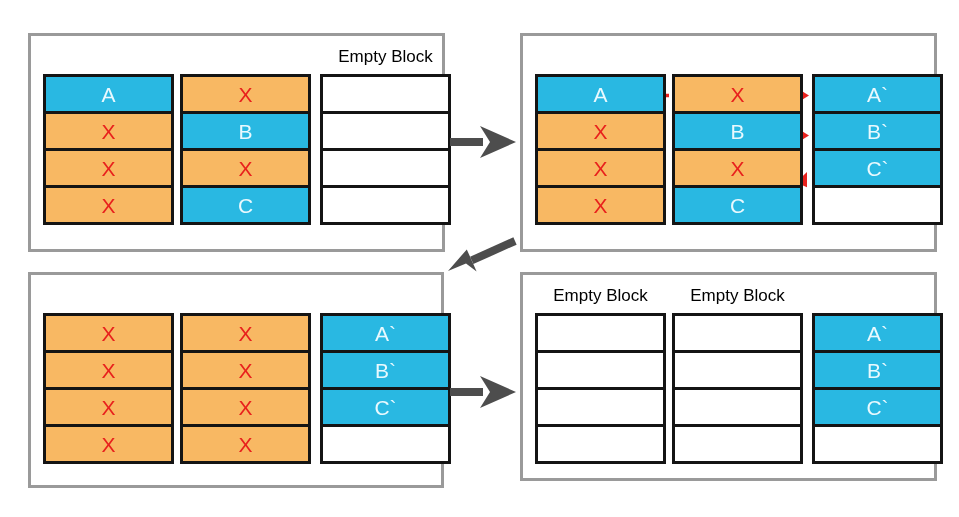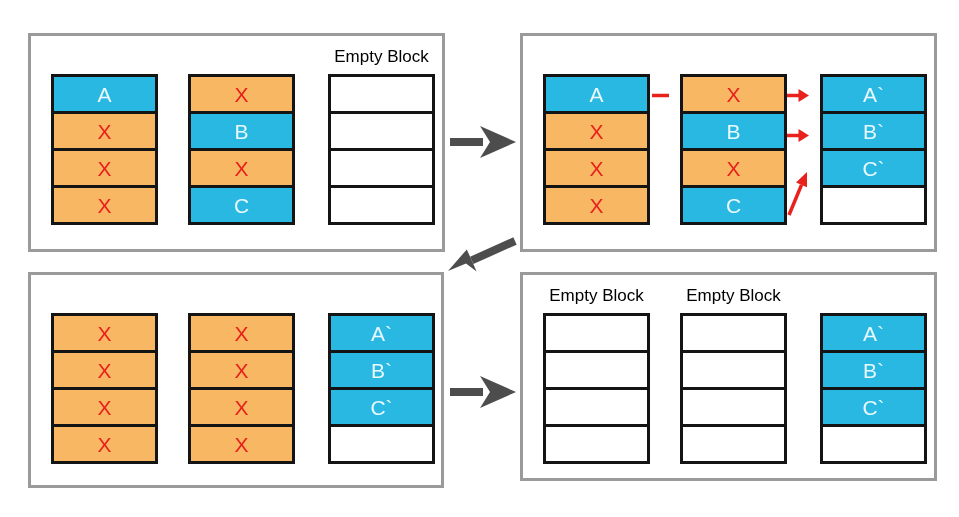--- a/index.html
+++ b/index.html
@@ -15,21 +15,21 @@
     position: absolute;
     background: #ffffff;
     border: 3px solid #9a9a9a;
     box-sizing: border-box;
   }
   #panel-top-left     { left: 28px;  top: 33px;  width: 417px; height: 219px; }
   #panel-top-right    { left: 520px; top: 33px;  width: 417px; height: 219px; }
   #panel-bottom-left  { left: 28px;  top: 272px; width: 416px; height: 216px; }
   #panel-bottom-right { left: 520px; top: 272px; width: 417px; height: 209px; }
 
-  .column { position: absolute; width: 107px; top: 0; bottom: 0; margin-left: 8px; }
+  .column { position: absolute; width: 131px; top: 0; bottom: 0; }
   .column.c0 { left: 12px; }
   .column.c1 { left: 149px; }
   .column.c2 { left: 289px; }
 
   .col-label {
     position: absolute;
     top: 8px; left: -8px; right: -8px;
     height: 26px; line-height: 26px;
     text-align: center;
     font-size: 17px;

